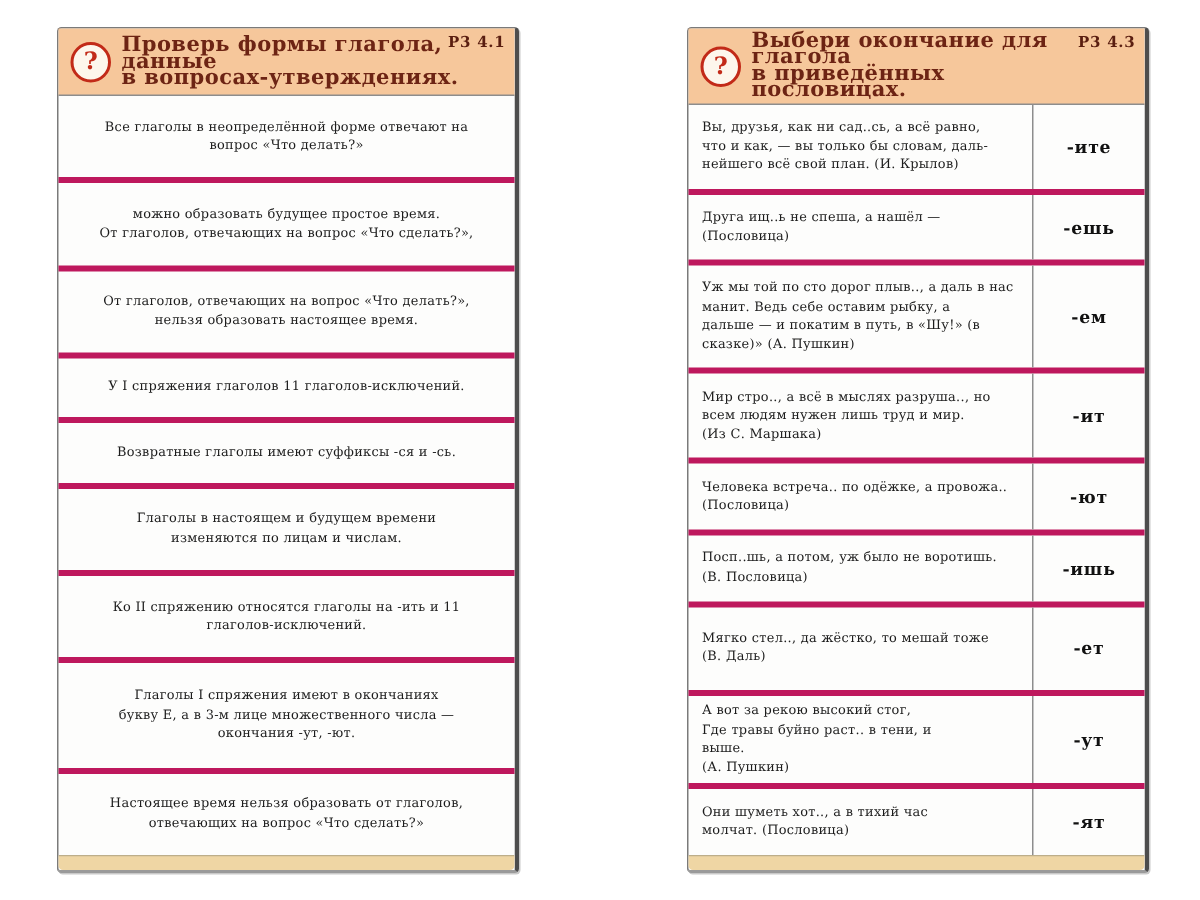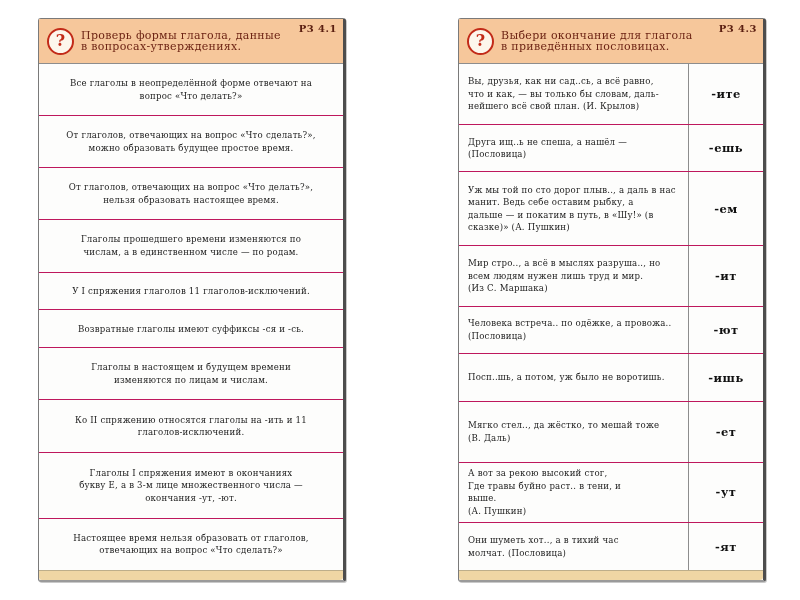--- a/index.html
+++ b/index.html
@@ -30,32 +30,32 @@
   }
   .logo{
     width:23px;height:23px;border-radius:50%;
     border:2px solid #c22a18;background:#fdf6ec;
     color:#c22a18;font-weight:bold;
     font-size:16px;line-height:22px;text-align:center;
     flex:0 0 auto;margin-right:7px;
     font-family:"DejaVu Serif",serif;
   }
   .title{
-    color:#6d2414;font-weight:normal;
-    font-size:11px;line-height:11px;letter-spacing:.3px;
+    color:#6d2414;font-weight:bold;
+    font-size:14px;line-height:11px;letter-spacing:.3px;
     padding-right:30px;
   }
   .code{
     position:absolute;top:4px;right:6px;
     color:#5a1e10;font-weight:bold;font-size:10px;letter-spacing:.5px;
   }
   .rows{flex:1 1 auto;display:flex;flex-direction:column;}
   .row{
     display:flex;align-items:stretch;
-    border-bottom:1px solid #be185d;
+    border-bottom:4px solid #be185d;
     flex:1 1 0;
   }
   .row:last-child{border-bottom:none;}
   .statement{
     flex:1;display:flex;flex-direction:column;justify-content:center;
     text-align:center;padding:4px 10px;
     font-size:8.6px;line-height:12.5px;color:#1c1c1c;letter-spacing:.2px;
   }
   .card.right .statement{
     text-align:left;padding:4px 6px 4px 9px;
@@ -86,34 +86,28 @@
       </div>
       <div class="rows">
         <div class="row" style="flex-grow: 3.6;">
           <div class="statement">
             <div>Все глаголы в неопределённой форме отвечают на</div>
             <div>вопрос «Что делать?»</div>
           </div>
         </div>
         <div class="row" style="flex-grow: 3.6;">
           <div class="statement">
+            <div>можно образовать будущее простое время.</div>
             <div>От глаголов, отвечающих на вопрос «Что сделать?»,</div>
-            <div>можно образовать будущее простое время.</div>
           </div>
         </div>
         <div class="row" style="flex-grow: 3.6;">
           <div class="statement">
             <div>От глаголов, отвечающих на вопрос «Что делать?»,</div>
             <div>нельзя образовать настоящее время.</div>
-          </div>
-        </div>
-        <div class="row" style="flex-grow: 3.6;">
-          <div class="statement">
-            <div>Глаголы прошедшего времени изменяются по</div>
-            <div>числам, а в единственном числе — по родам.</div>
           </div>
         </div>
         <div class="row" style="flex-grow: 2.6;">
           <div class="statement">
             <div>У I спряжения глаголов 11 глаголов-исключений.</div>
           </div>
         </div>
         <div class="row" style="flex-grow: 2.6;">
           <div class="statement">
             <div>Возвратные глаголы имеют суффиксы -ся и -сь.</div>
@@ -192,20 +186,21 @@
         <div class="row" style="flex-grow: 3.6;">
           <div class="statement">
             <div>Человека встреча.. по одёжке, а провожа..</div>
             <div>(Пословица)</div>
           </div>
           <div class="answer">-ют</div>
         </div>
         <div class="row" style="flex-grow: 3.6;">
           <div class="statement">
             <div>Посп..шь, а потом, уж было не воротишь.</div>
+            <div>(В. Пословица)</div>
           </div>
           <div class="answer">-ишь</div>
         </div>
         <div class="row" style="flex-grow: 4.6;">
           <div class="statement">
             <div>Мягко стел.., да жёстко, то мешай тоже</div>
             <div>(В. Даль)</div>
           </div>
           <div class="answer">-ет</div>
         </div>

